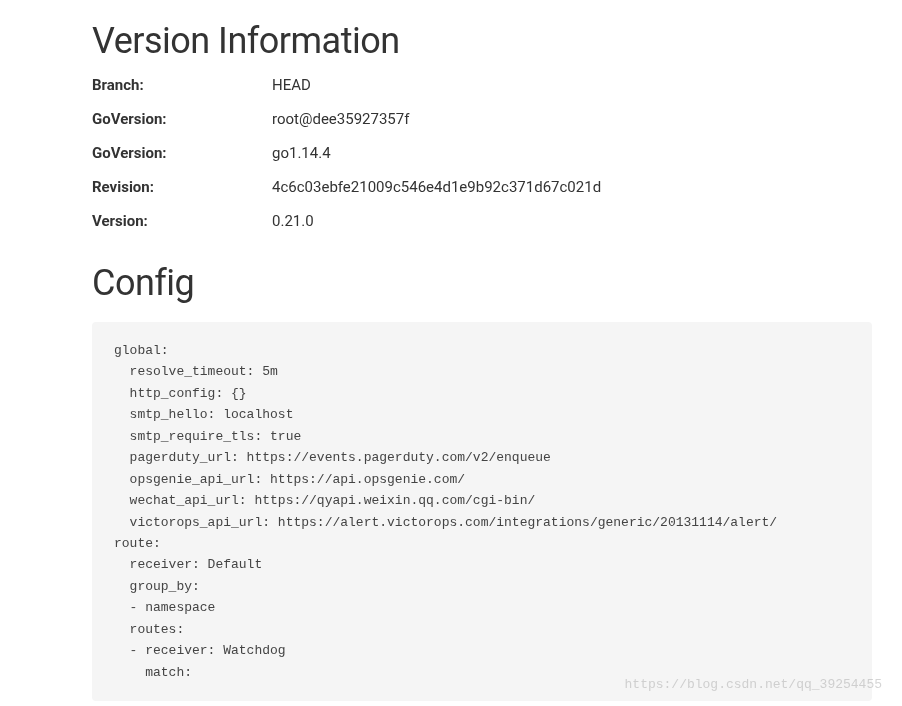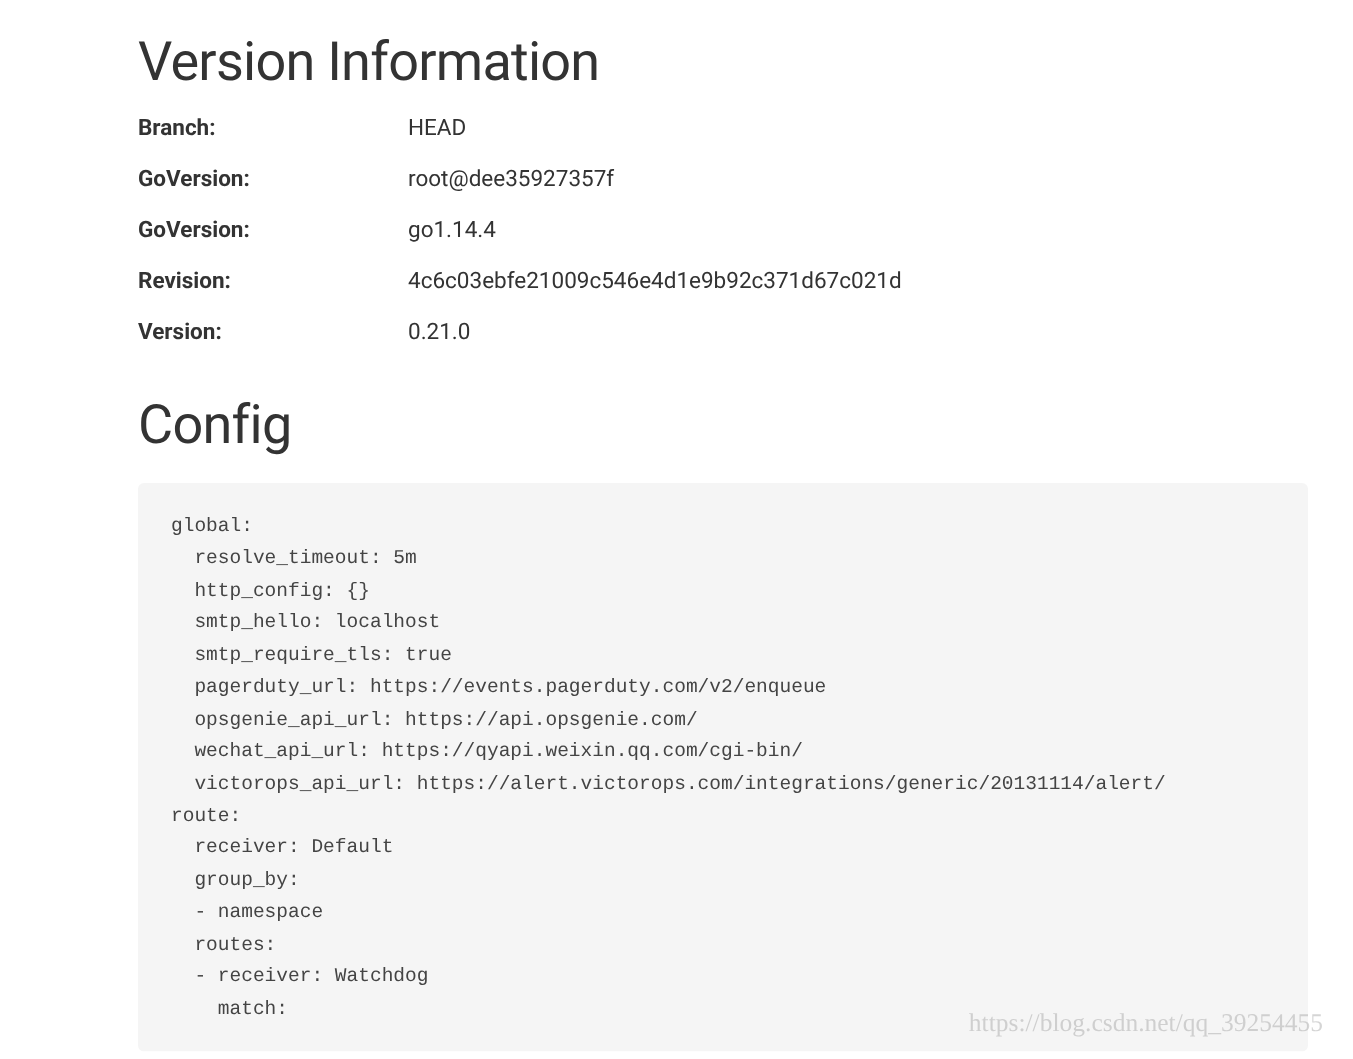--- a/index.html
+++ b/index.html
@@ -58,22 +58,22 @@
       color: #444;
       white-space: pre;
       margin-right: 30px;
       overflow: hidden;
     }
     .watermark {
       position: fixed;
       bottom: 14px;
       right: 20px;
       color: rgba(150,150,150,0.4);
-      font-size: 17px;
-      font-family: Liberation Serif, serif;
+      font-size: 13px;
+      font-family: Liberation Mono, monospace;
       pointer-events: none;
     }
   </style>
 </head>
 <body>
 
 <h1>Version Information</h1>
 
 <div class="info-table">
   <div class="info-row">

